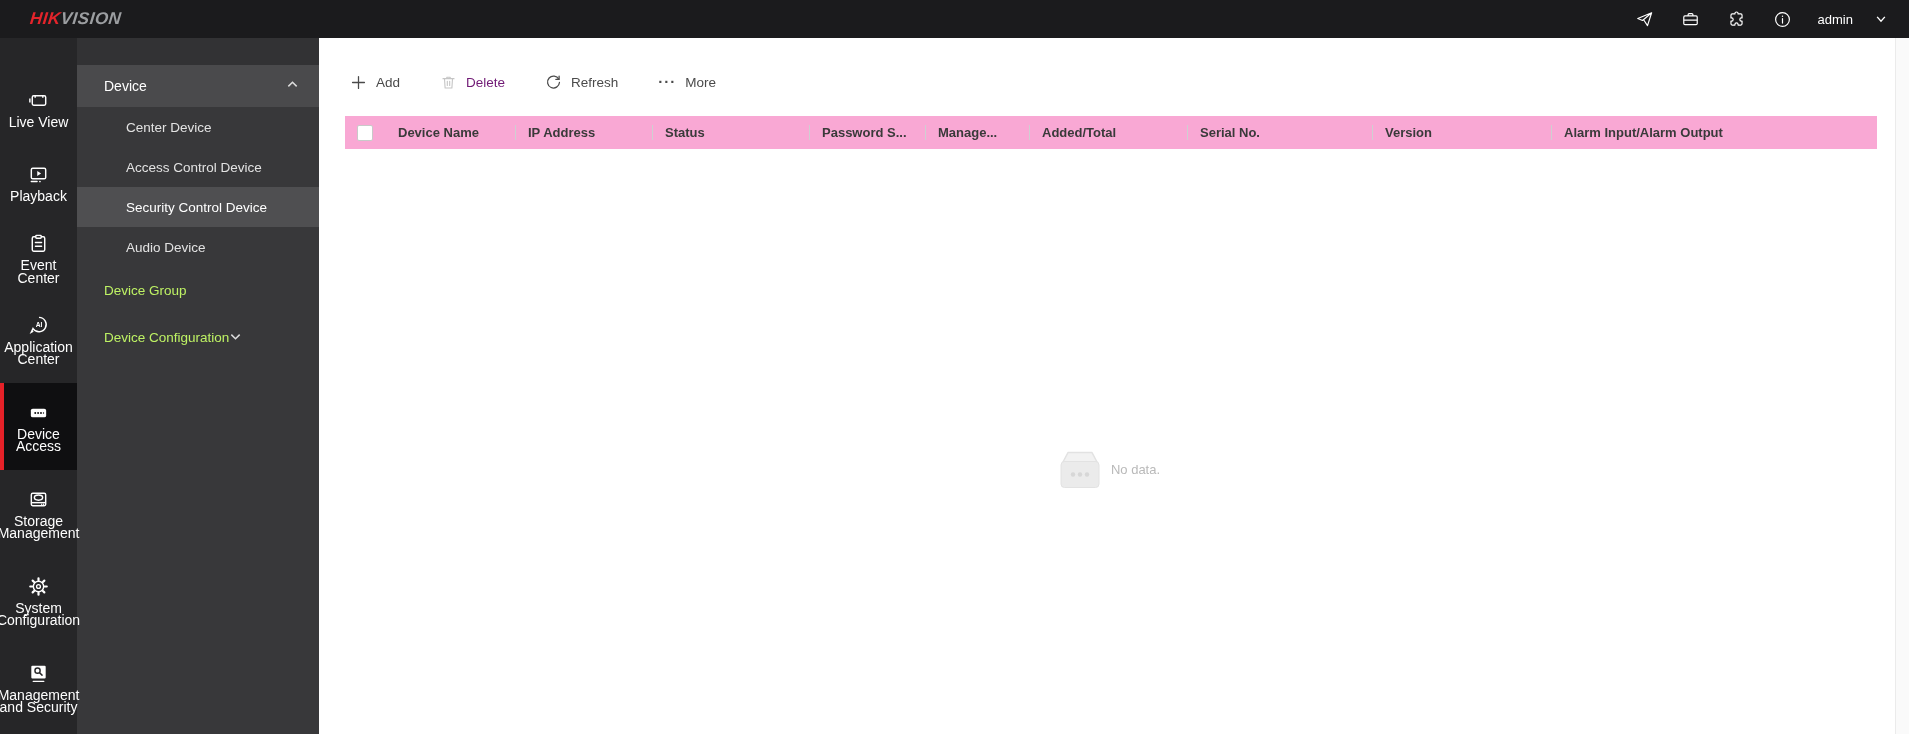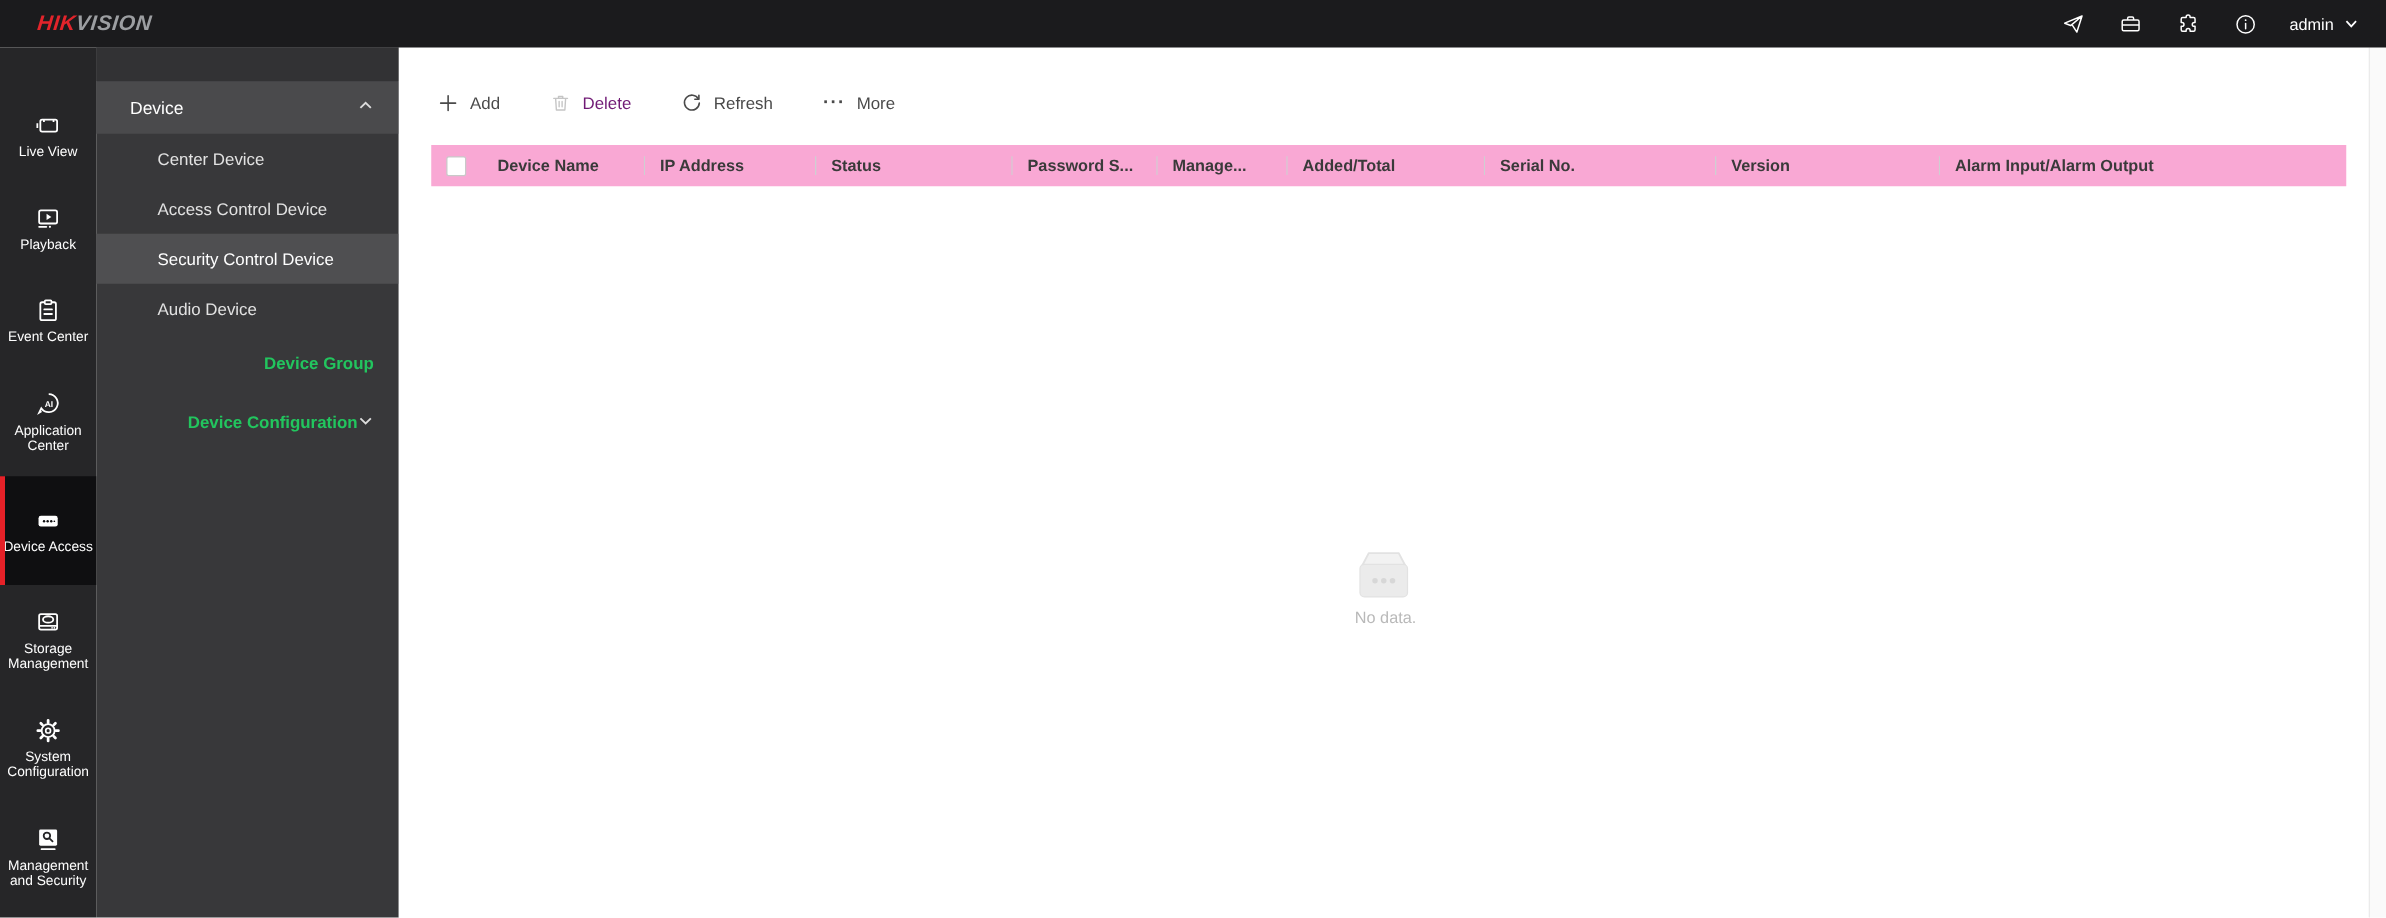--- a/index.html
+++ b/index.html
@@ -10,42 +10,42 @@
   .topbar { position:absolute; left:0; top:0; width:1909px; height:38px;
     background:#1b1b1d; display:flex; align-items:center; justify-content:space-between;
     padding:0 22px 0 30px; z-index:5; }
   .logo { display:flex; align-items:center; font-style:italic; font-weight:bold;
     font-size:17px; letter-spacing:0.5px; transform:skewX(-6deg); }
   .logo .hik { color:#e3242b; }
   .logo .vision { color:#9c9ea1; }
   .topbar-right { display:flex; align-items:center; gap:24px; }
   .tb-icon { width:22px; height:22px; display:flex; align-items:center; justify-content:center; cursor:pointer; }
   .tb-icon svg { width:19px; height:19px; }
-  .user { display:flex; align-items:center; gap:8px; color:#fff; font-size:13px; cursor:pointer; }
+  .user { display:flex; align-items:center; gap:22px; color:#fff; font-size:13px; cursor:pointer; }
   .user svg { width:12px; height:12px; }
 
   .app { position:absolute; left:0; top:38px; width:1909px; height:696px; display:flex; }
 
   
   .rail { width:77px; background:#262628; flex-shrink:0; padding-top:34px; display:flex; flex-direction:column; }
   .rail-item { position:relative; display:flex; flex-direction:column; align-items:center;
     justify-content:center; gap:4px; color:#fff; padding:12px 2px; cursor:pointer; min-height:74px; }
   .rail-item.twoline { min-height:87px; }
-  .rail-item .rlabel { font-size:11px; line-height:12.5px; text-align:center; color:#fefefe; }
+  .rail-item .rlabel { font-size:14px; line-height:12.5px; text-align:center; color:#fefefe; }
   .rail-item svg { width:23px; height:23px; flex-shrink:0; }
   .rail-item.selected { background:#0f0f11; }
   .rail-item.selected::before { content:""; position:absolute; left:0; top:0; bottom:0; width:4px; background:#e62128; }
 
   
   .subnav { width:242px; background:#38383a; flex-shrink:0; display:flex; flex-direction:column; }
   .subnav-spacer { height:27px; background:#323234; }
   .sn-header { height:42px; background:#4a4a4c; color:#fff; font-size:14px;
     display:flex; align-items:center; padding:0 20px 0 27px; cursor:pointer; justify-content:space-between; }
-  .sn-top { height:47px; color:#22c55e; font-size:13.5px; display:flex; align-items:center;
-    padding:0 20px 0 27px; cursor:pointer; justify-content:flex-end;font-weight:bold; }
+  .sn-top { height:47px; color:#bef264; font-size:13.5px; display:flex; align-items:center;
+    padding:0 20px 0 27px; cursor:pointer; justify-content:flex-start; }
   .sn-sub { height:40px; color:#e2e2e2; font-size:13.5px; display:flex; align-items:center;
     padding:0 20px 0 49px; cursor:pointer; }
   .sn-sub.selected { background:#4f4f51; color:#fff; }
   .chev svg { width:13px; height:13px; }
 
   
   .main { flex:1; background:#fff; display:flex; flex-direction:column; min-width:0; }
   .toolbar { margin:32px 18px 0 31px; height:24px; display:flex; align-items:center; gap:40px; }
   .tool-btn { display:flex; align-items:center; gap:9px; font-size:13.5px; color:#4a4a4a; cursor:pointer; }
   .tool-btn svg { width:17px; height:17px; }
@@ -53,21 +53,21 @@
   .more-dots { font-size:15px; letter-spacing:1px; color:#4a4a4a; font-weight:bold; line-height:10px; }
 
   .thead { margin:22px 18px 0 26px; height:33px; background:#f9a8d4; display:flex; align-items:center; }
   .th { position:relative; height:100%; display:flex; align-items:center; padding-left:13px;
     font-size:13px; font-weight:bold; color:#3a3a3a; white-space:nowrap; overflow:hidden; flex-shrink:0; }
   .th + .th::before { content:""; position:absolute; left:0; top:9px; bottom:9px; width:1px; background:#cfcfd1; }
   .th-check { width:40px; height:100%; display:flex; align-items:center; justify-content:center; flex-shrink:0; }
   .checkbox { width:16px; height:16px; background:#fff; border:1px solid #c9c9c9; border-radius:2px; cursor:pointer; }
 
   .tbody { flex:1; display:flex; align-items:center; justify-content:center; }
-  .empty { display:flex; flex-direction:column; align-items:flex-end; gap:5px; transform:translateY(28px); }
+  .empty { display:flex; flex-direction:row; align-items:center; gap:5px; transform:translateY(28px); }
   .empty svg { width:52px; height:42px; }
   .empty .etext { font-size:13px; color:#b9b9b9; }
 
   .scrollstrip { width:14px; background:#fafafa; border-left:1px solid #ebebeb; flex-shrink:0; }
 </style>
 </head>
 <body>
 
 <header class="topbar">
   <div class="logo">

